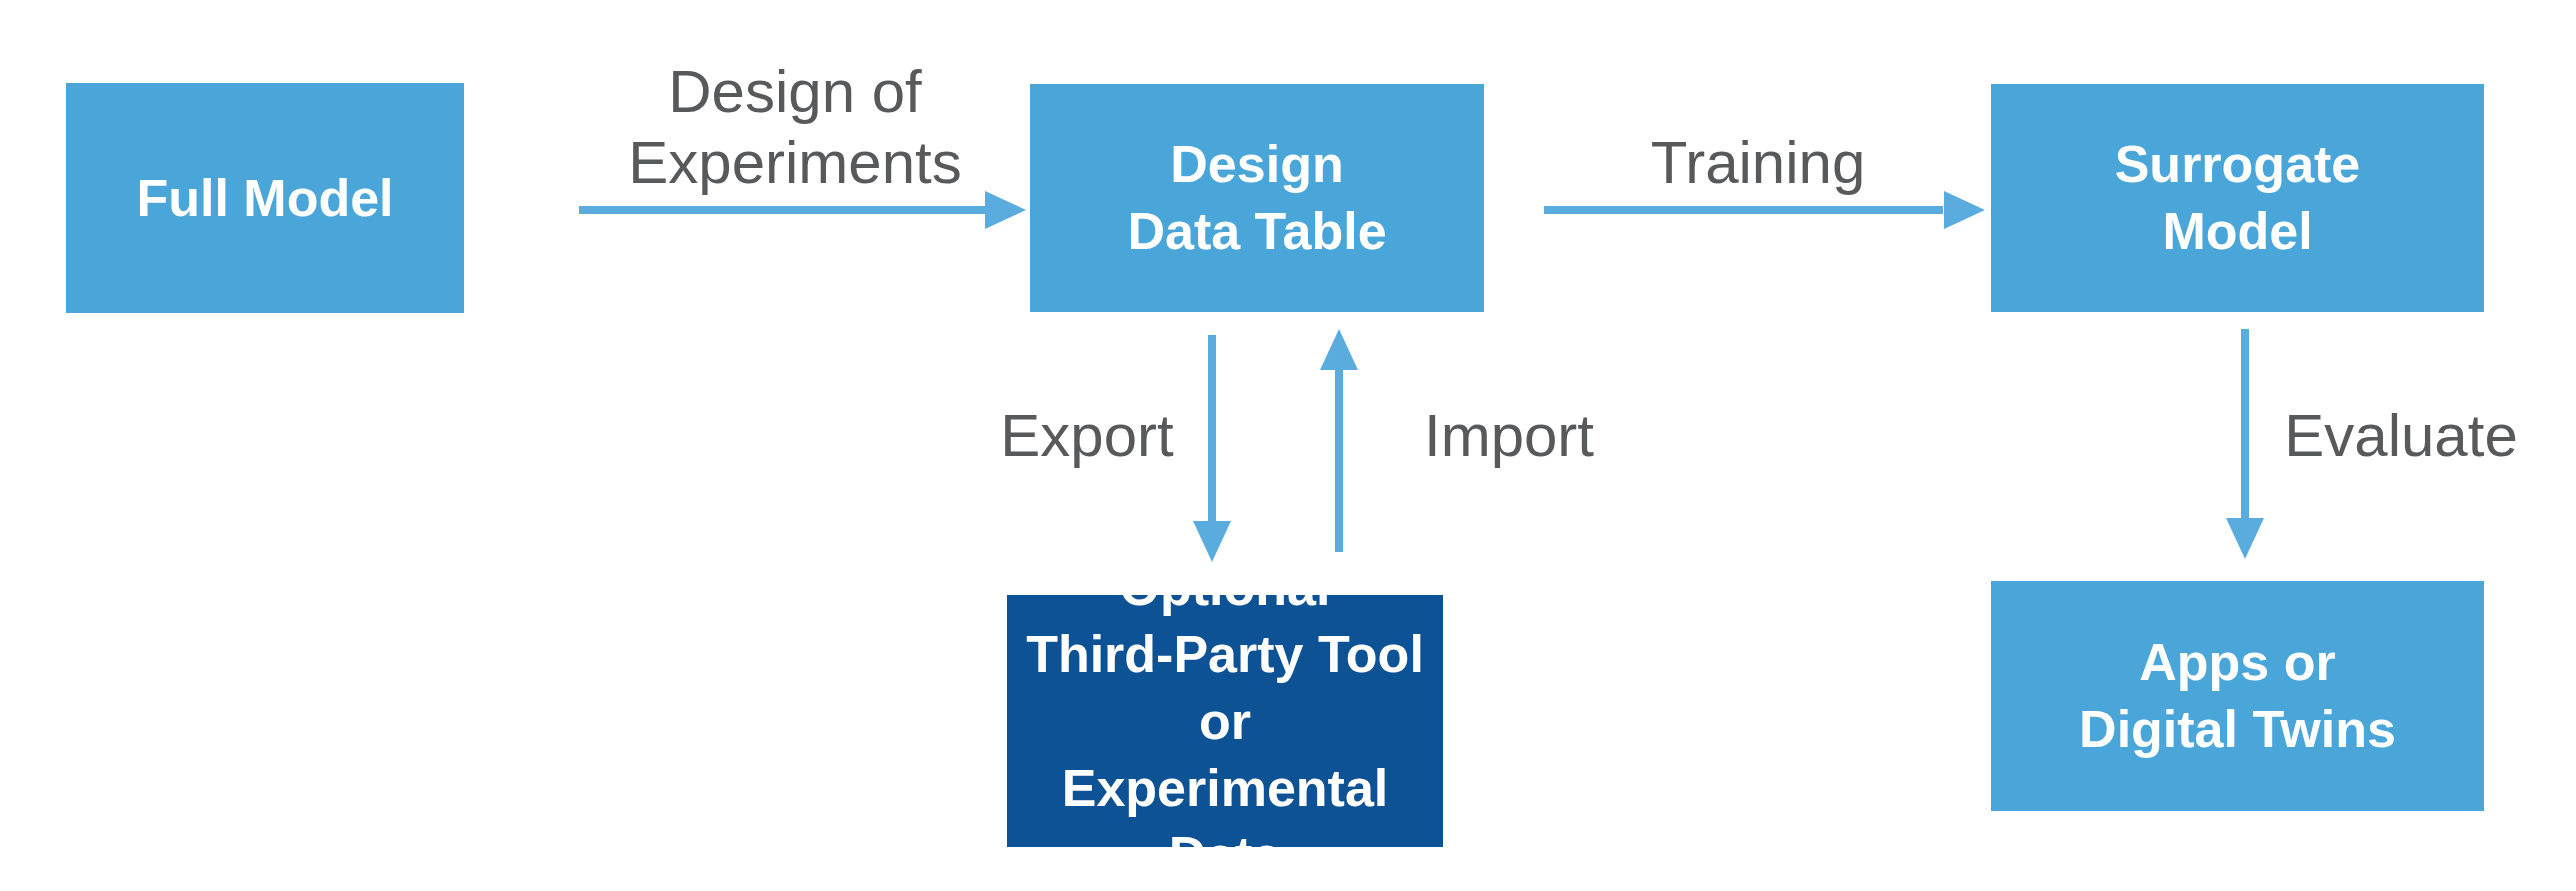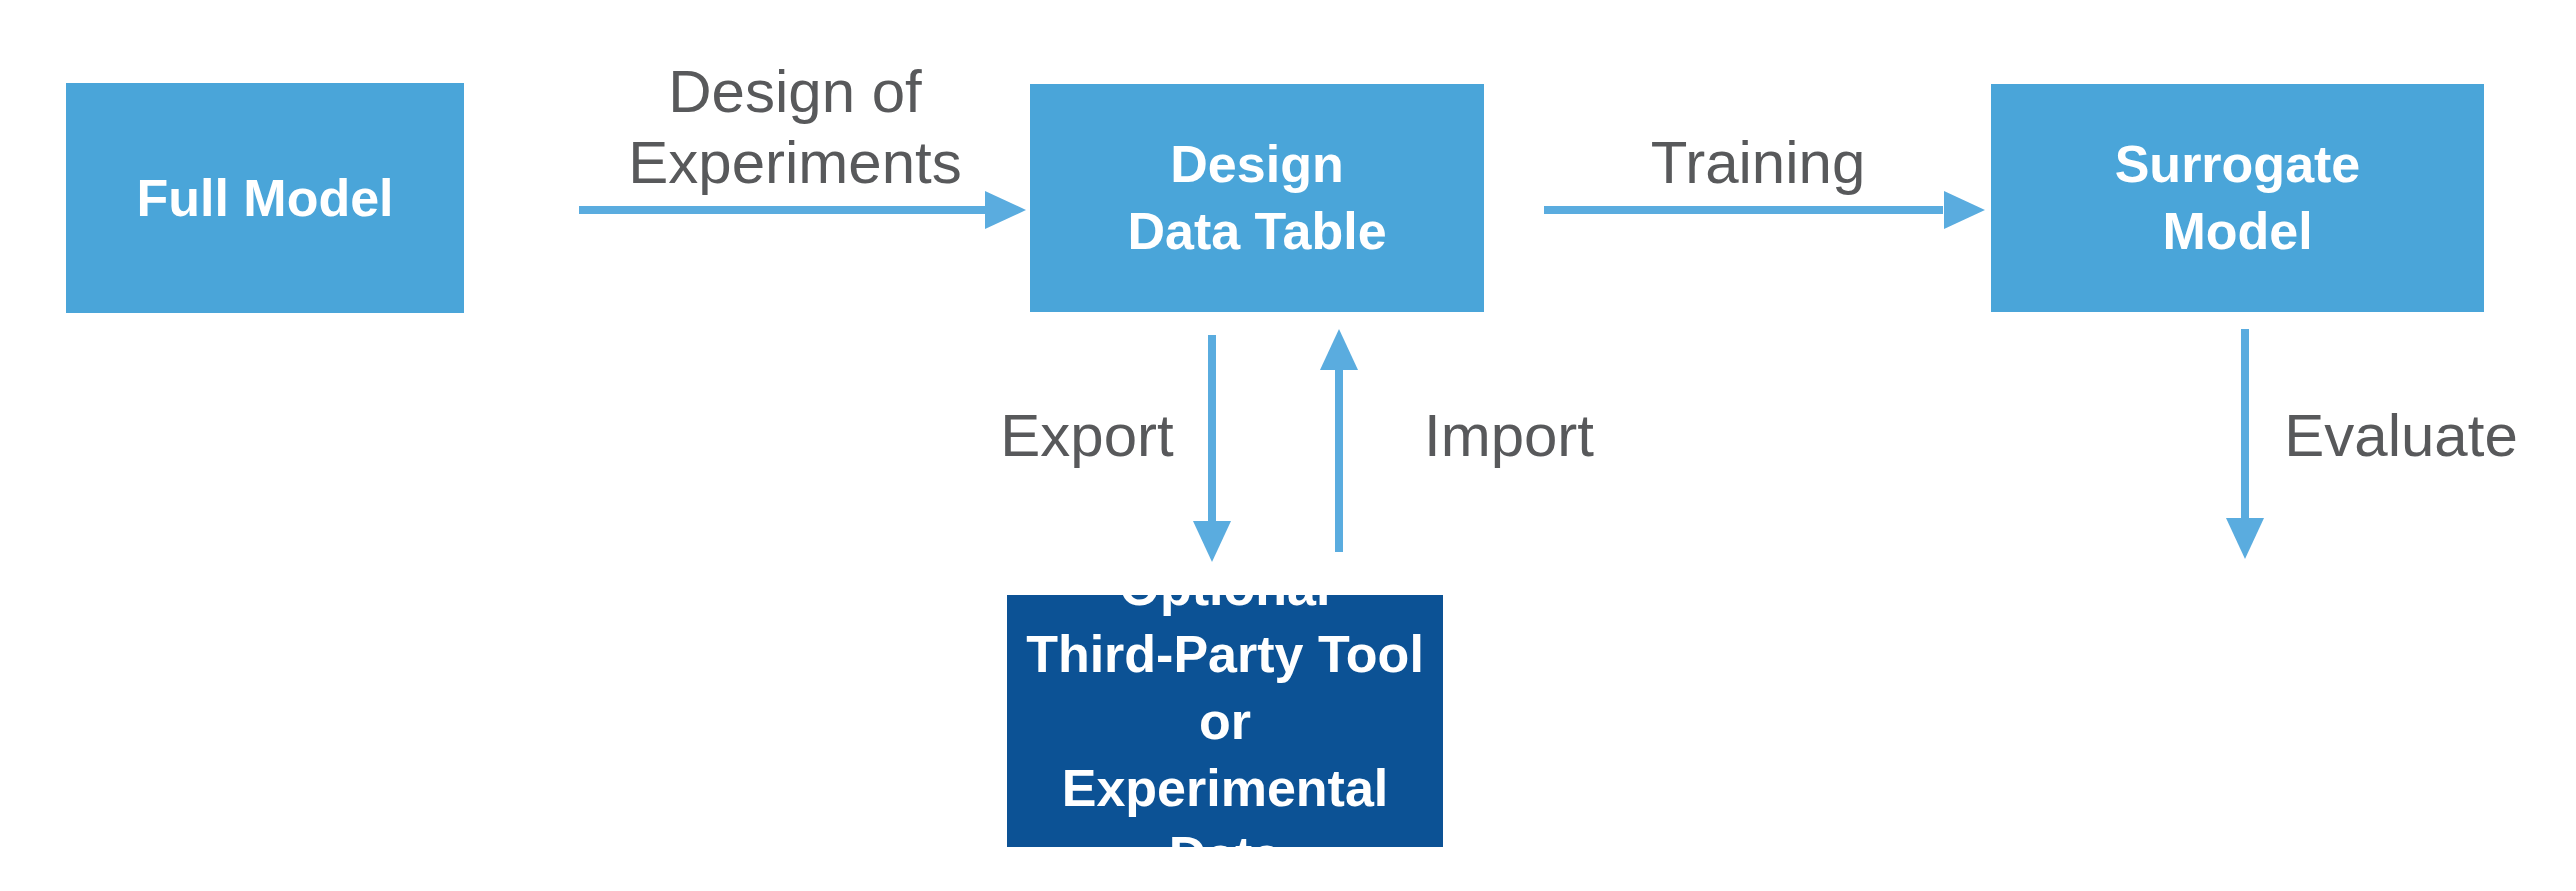--- a/index.html
+++ b/index.html
@@ -83,20 +83,24 @@
     <span>Surrogate</span>
     <span>Model</span>
   </div>
 
   <div class="node dark" id="box-optional">
     <span>Optional</span>
     <span>Third-Party Tool or</span>
     <span>Experimental Data</span>
   </div>
 
+  <div class="node" id="box-apps">
+    <span>Apps or</span>
+    <span>Digital Twins</span>
+  </div>
 
   <div class="edge-label" id="label-doe">
     <div>Design of</div>
     <div>Experiments</div>
   </div>
 
   <div class="edge-label" id="label-training">Training</div>
 
   <div class="edge-label" id="label-export">Export</div>
 

